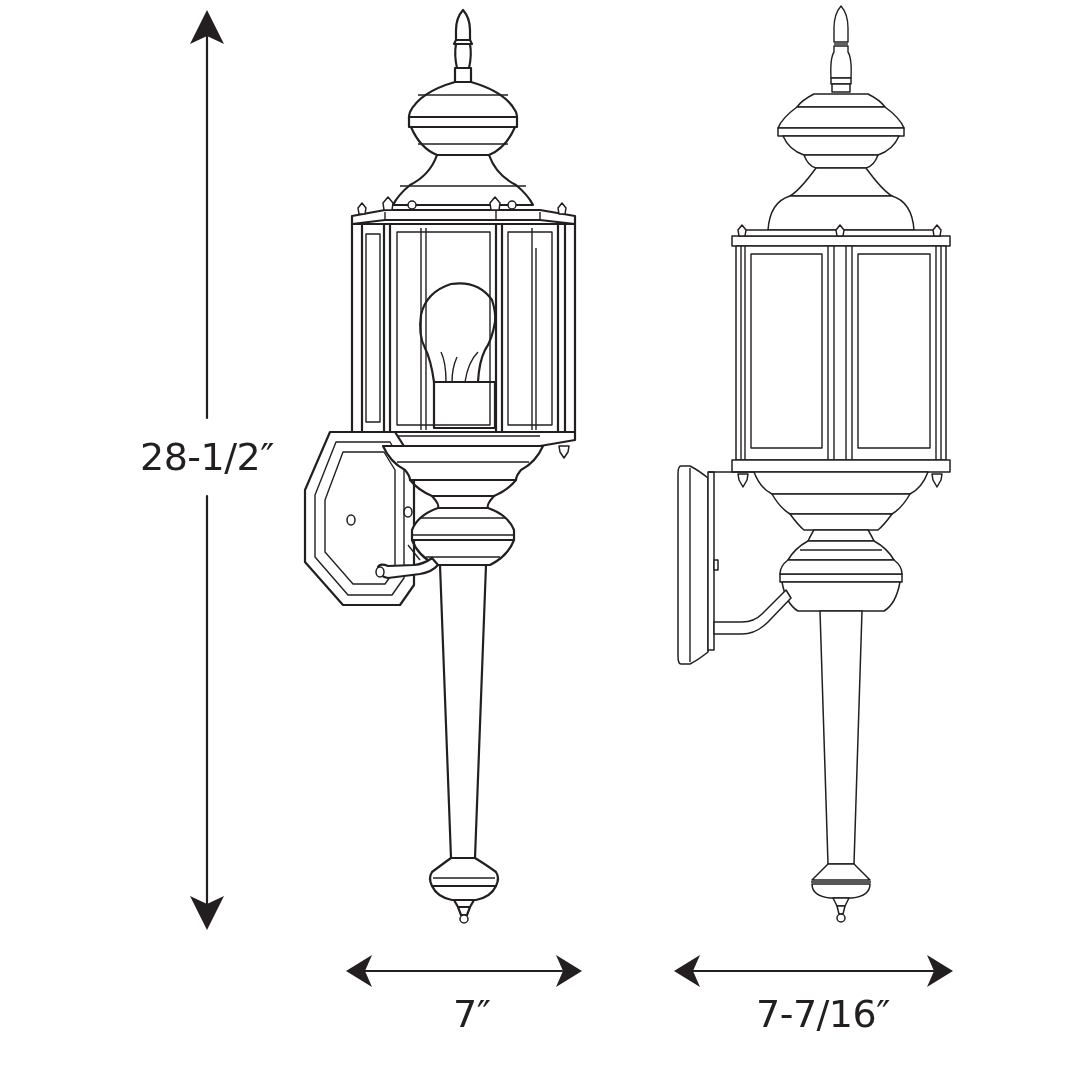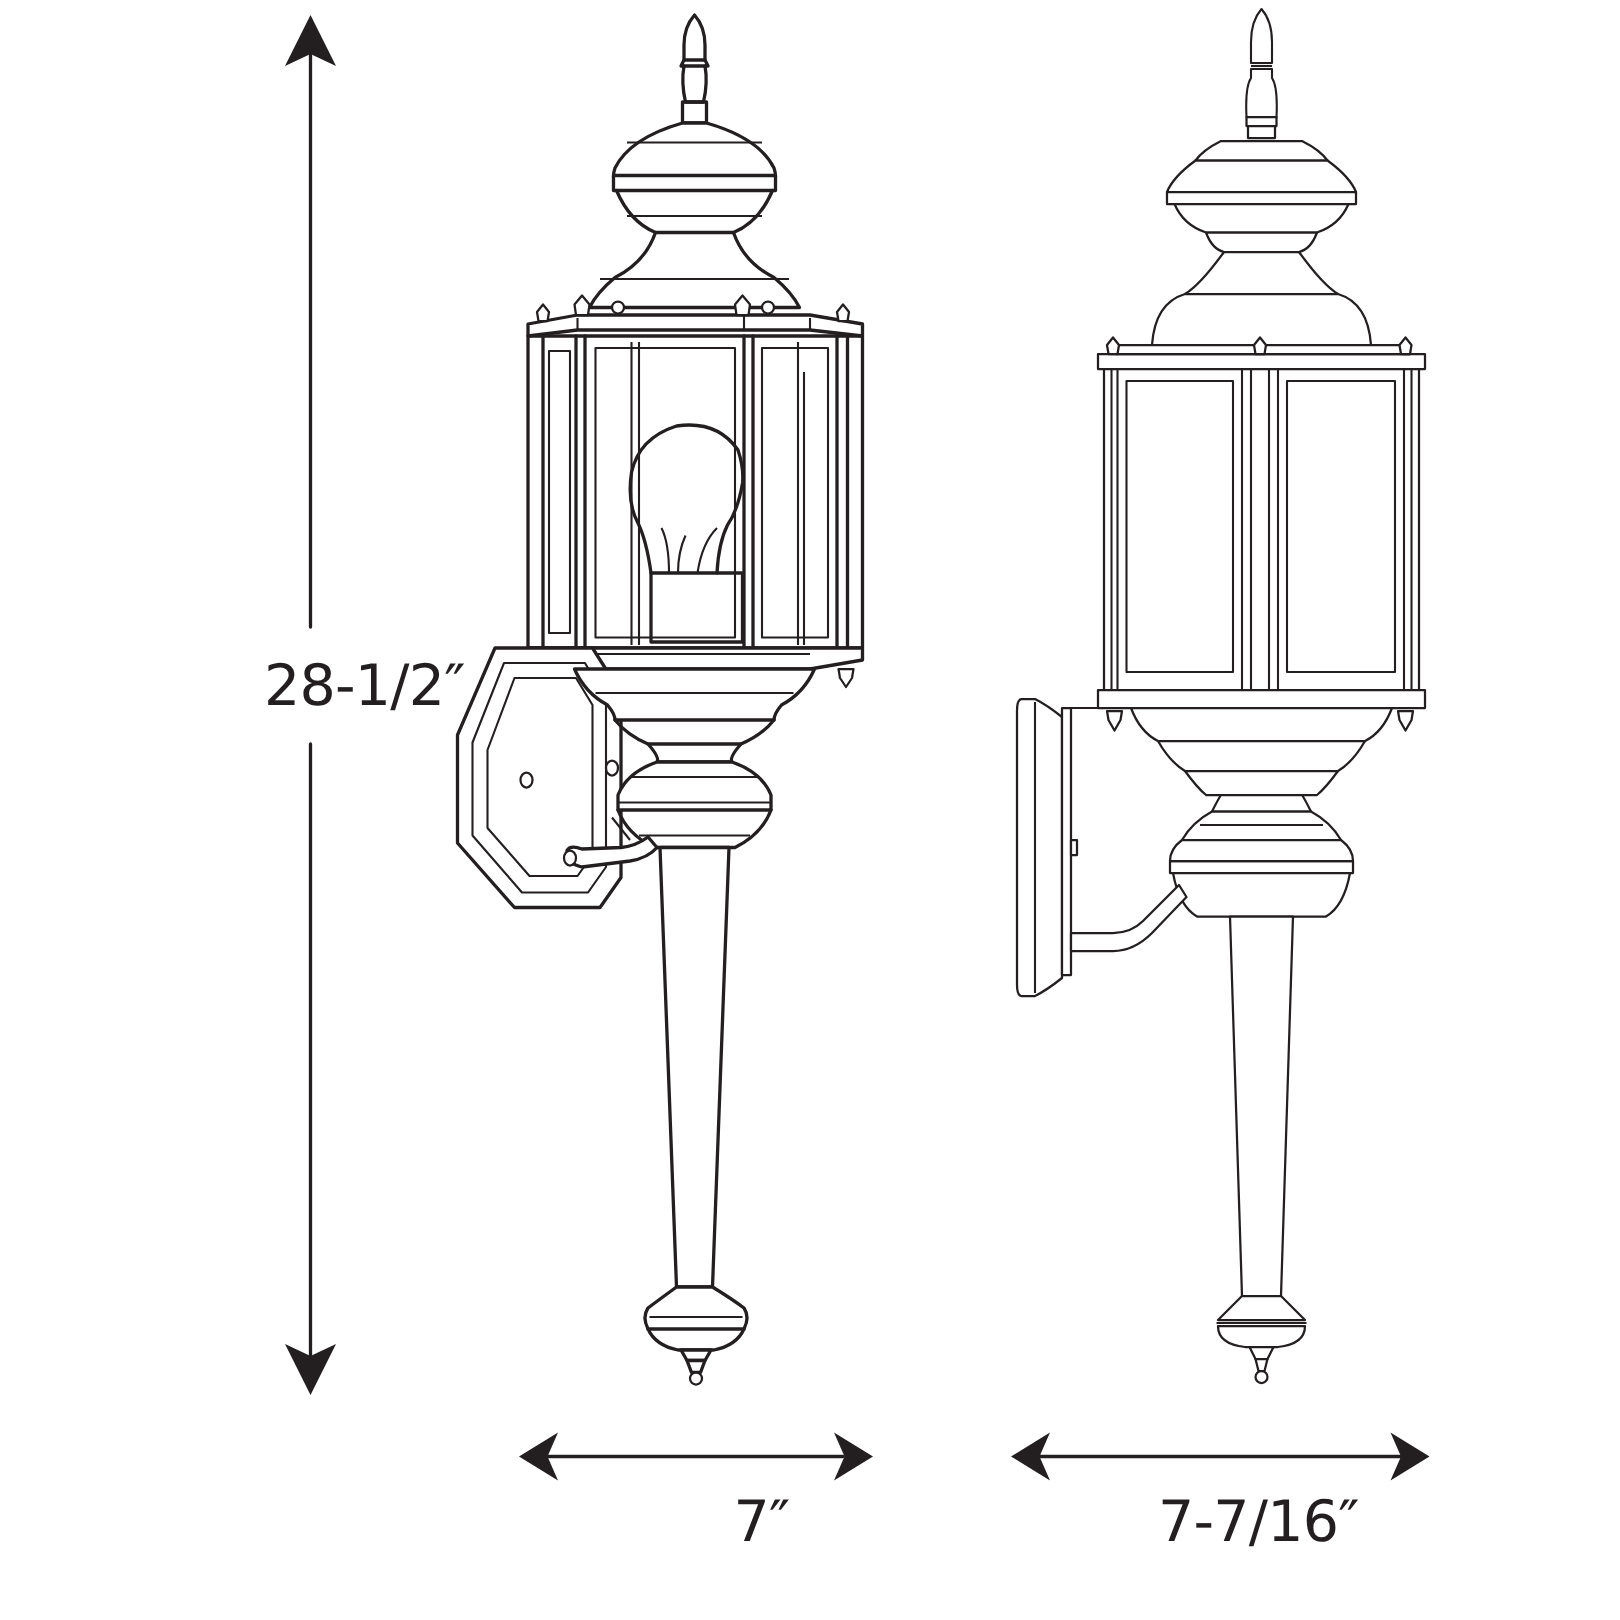--- a/index.html
+++ b/index.html
@@ -1,21 +1,21 @@
 <!DOCTYPE html>
 <html><head>
   <meta charset="utf-8">
   <style>
     html, body { margin: 0; padding: 0; background: #ffffff; }
     body { width: 1080px; height: 1080px; overflow: hidden; position: relative; font-family: "DejaVu Sans", sans-serif; }
     #canvas { position: absolute; left: 0; top: 0; width: 1080px; height: 1080px; }
-    .dim-label { position: absolute; color: #231f20; font-family: "DejaVu Sans", sans-serif; font-size: 38px; letter-spacing: -0.5px; line-height: 1; white-space: nowrap; margin-left: 36px; }
+    .dim-label { position: absolute; color: #231f20; font-family: "DejaVu Sans", sans-serif; font-size: 38px; letter-spacing: -0.5px; line-height: 1; white-space: nowrap; }
     #label-height { left: 140px; top: 438px; }
     #label-width-left { left: 453px; top: 995px; }
-    #label-width-right { left: 736px; top: 995px; }
+    #label-width-right { left: 756px; top: 995px; }
     svg .ln { fill: none; stroke: #231f20; stroke-width: 2.2; stroke-linejoin: round; stroke-linecap: round; }
     svg .thin { fill: none; stroke: #231f20; stroke-width: 1.4; stroke-linejoin: round; }
     svg .fill { fill: #231f20; stroke: none; }
     svg .white { fill: #ffffff; stroke: #231f20; stroke-width: 2.2; stroke-linejoin: round; }
     svg .whitethin { fill: #ffffff; stroke: #231f20; stroke-width: 1.5; stroke-linejoin: round; }
   </style>
 </head>
 <body>
 
 <div id="canvas">

